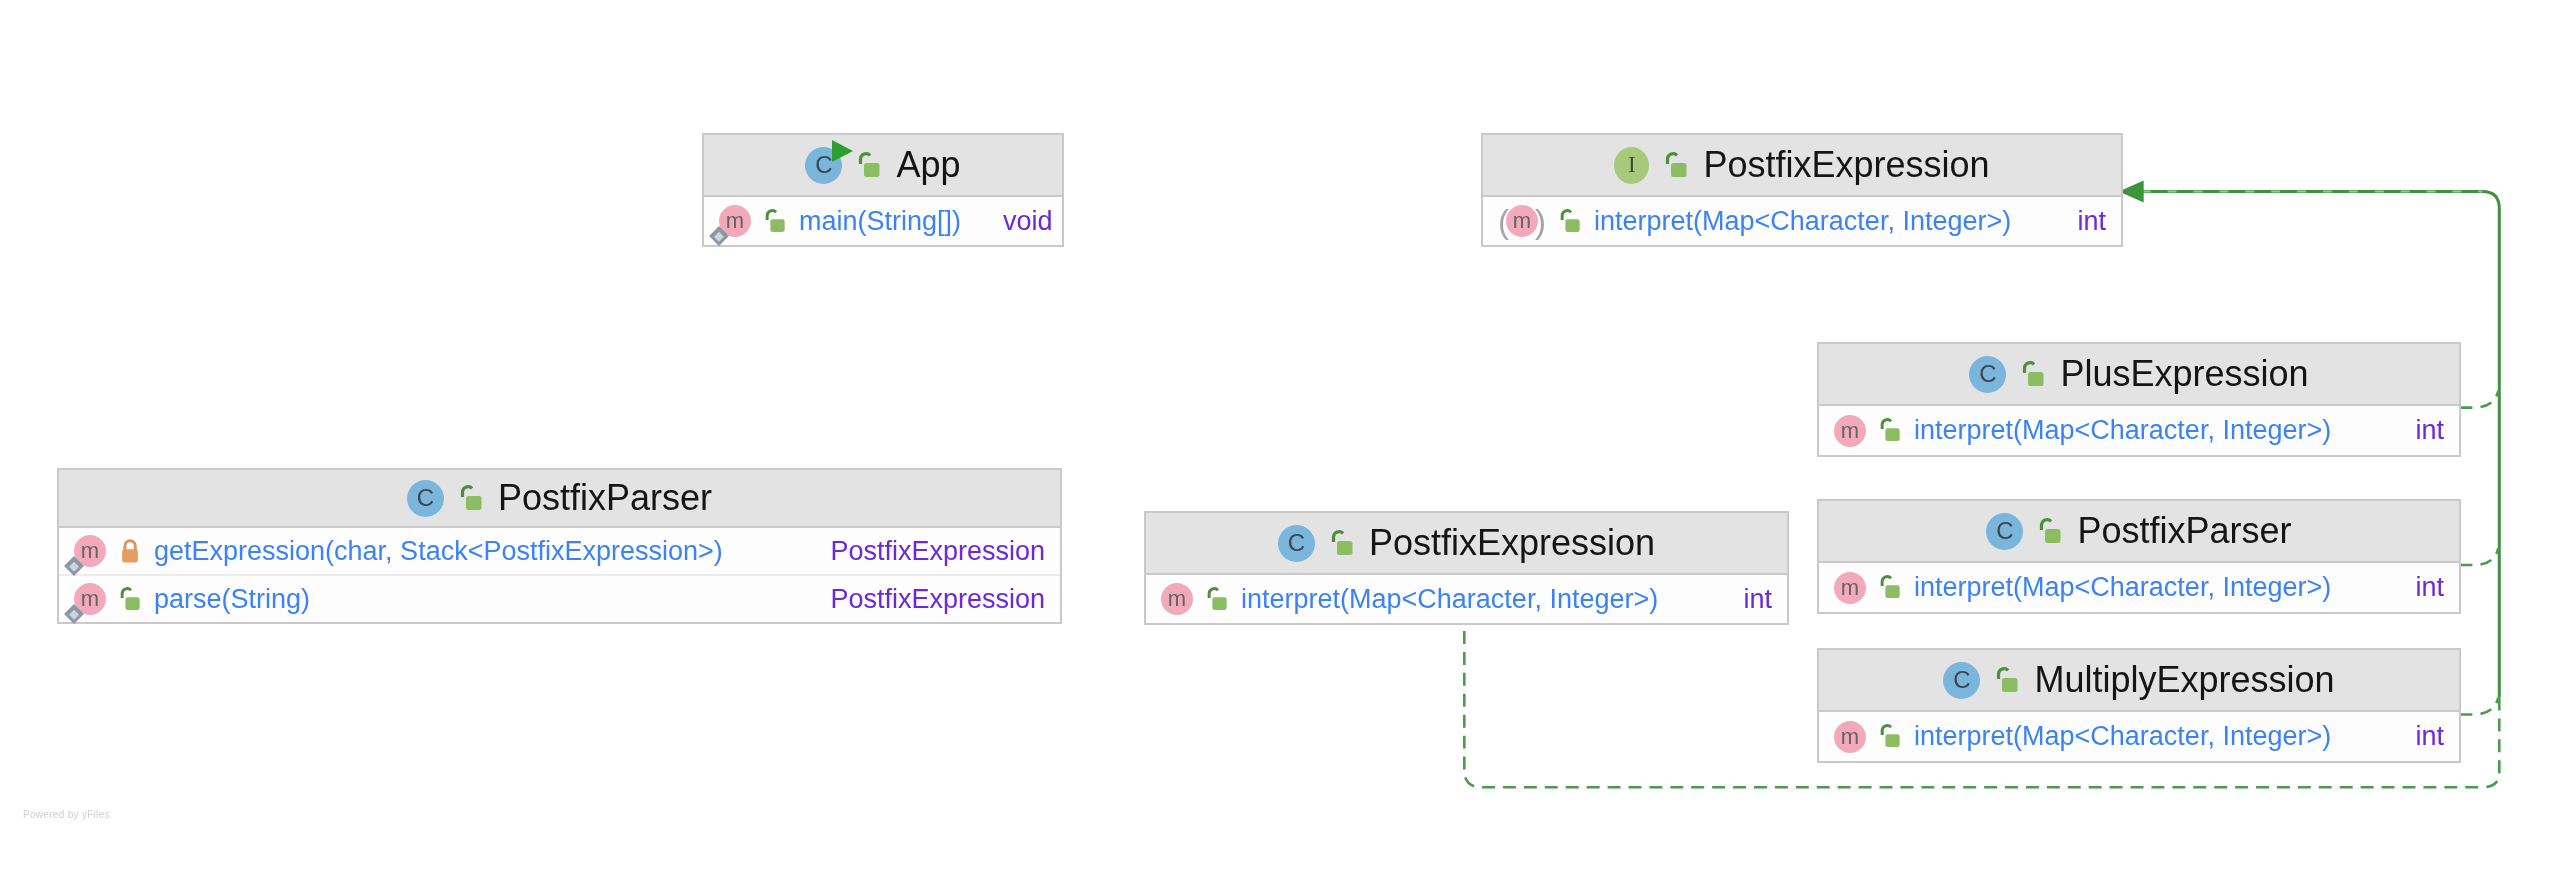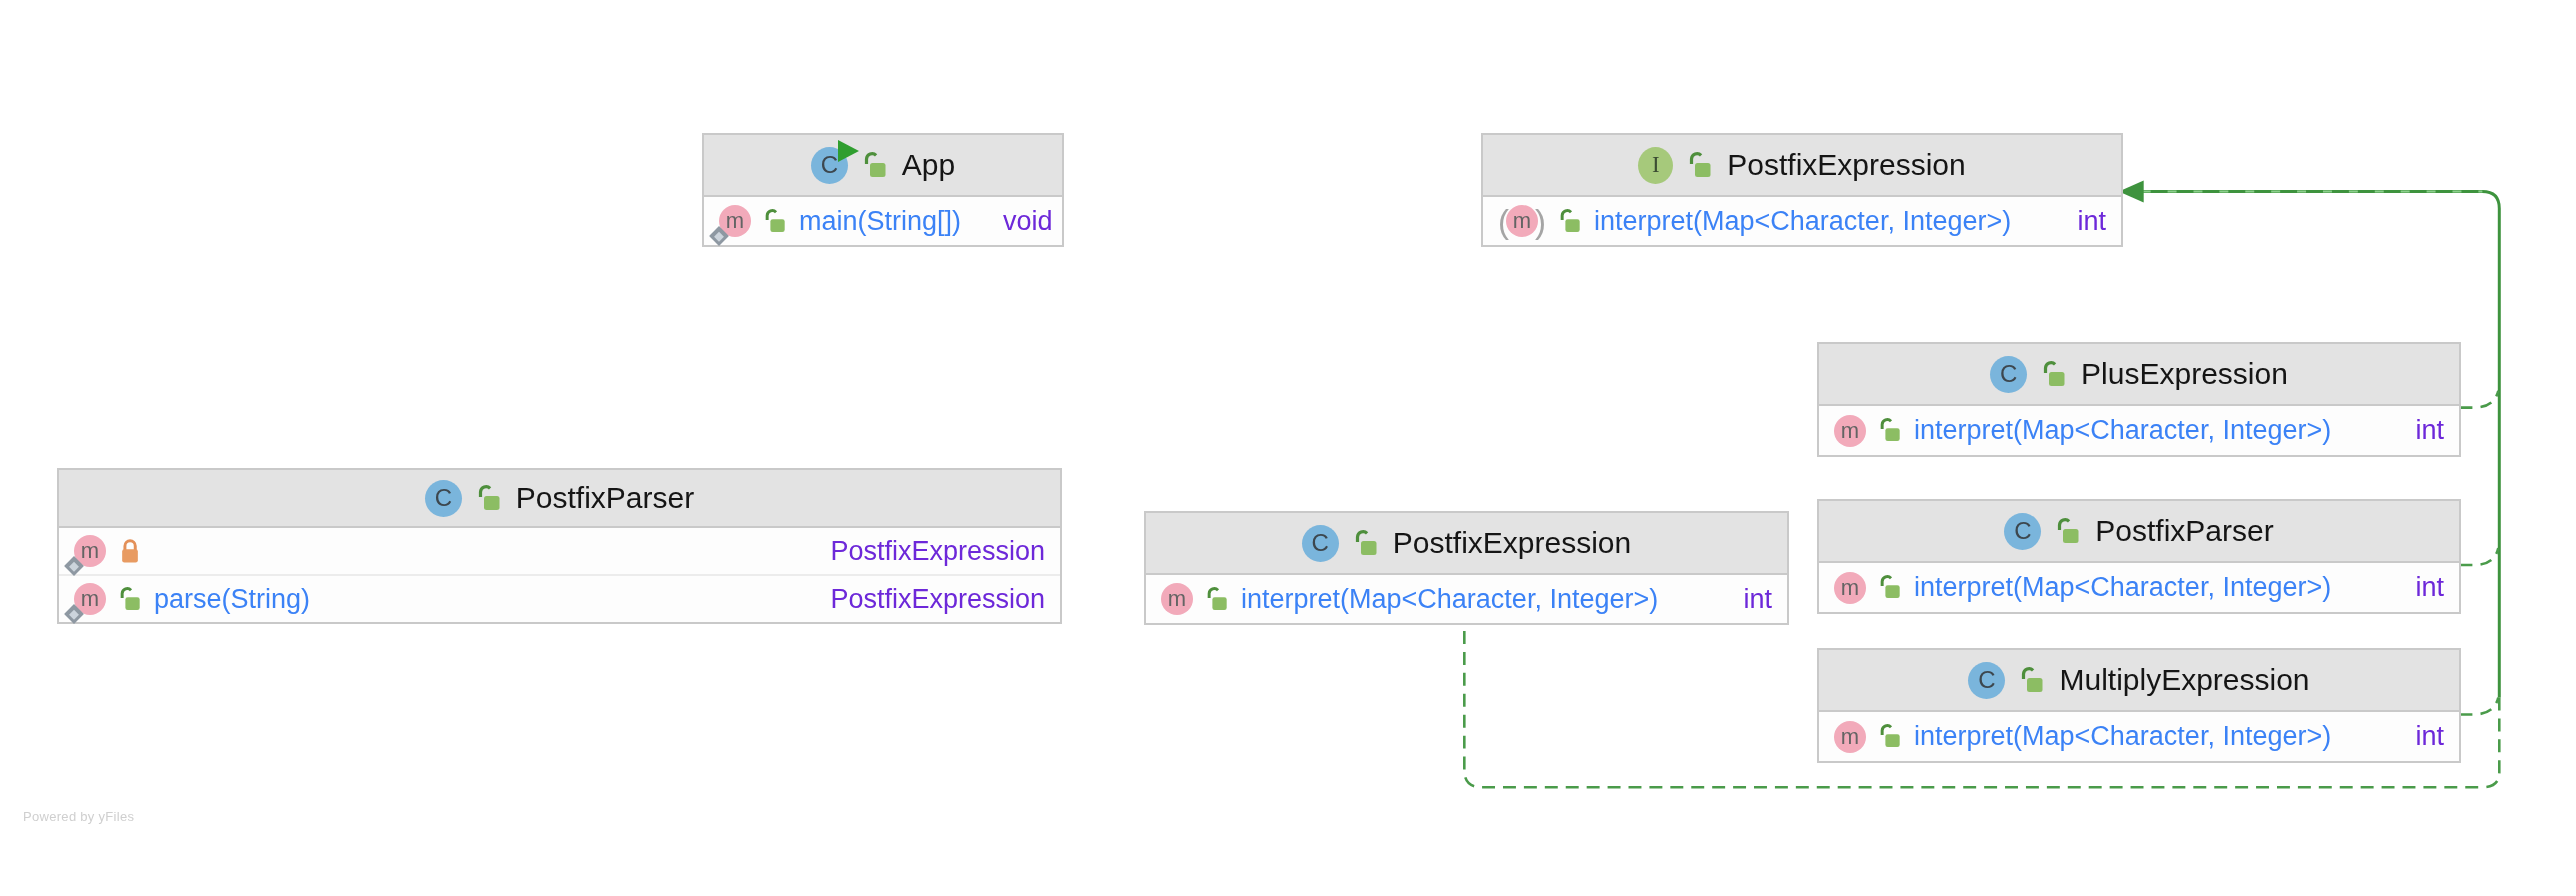--- a/index.html
+++ b/index.html
@@ -12,21 +12,21 @@
   .uml{
     position:absolute;z-index:1;display:flex;flex-direction:column;
     background:#fdfdfd;border:2px solid #c9c9c9;box-sizing:border-box;
   }
   .uml-header{
     background:#e3e3e3;border-bottom:2px solid #c9c9c9;
     display:flex;align-items:center;justify-content:center;gap:14px;
     height:60px;flex:none;
   }
   .uml-header.slim{height:56px;}
-  .uml-title{font-size:30px;color:#151515;white-space:nowrap;}
+  .uml-title{font-size:36px;color:#151515;white-space:nowrap;}
   .uml-row{
     flex:1;display:flex;align-items:center;gap:12px;
     padding:0 15px;white-space:nowrap;background:#fdfdfd;
   }
   .uml-row + .uml-row{border-top:2px solid #ececec;}
   .sig{font-size:27px;color:#3b82f6;}
   .ret{font-size:27px;color:#6d28d9;margin-left:auto;padding-left:30px;}
   
   .mwrap{position:relative;display:inline-flex;align-items:center;flex:none;}
   .badge{
@@ -48,21 +48,21 @@
     background:#8e98a2;transform:rotate(45deg);
   }
   .static-diamond::after{content:"";position:absolute;inset:3.5px;background:#ccd4dc;}
   .paren{font-size:33px;color:#a5a5a5;line-height:1;flex:none;}
   .paren.l{margin-right:-3px;}
   .paren.r{margin-left:-3px;}
   .lock{flex:none;}
   
   .watermark{
     position:absolute;left:23px;top:809px;z-index:1;
-    font-size:13px;color:#cfcfcf;letter-spacing:0.3px;
+    font-size:10px;color:#cfcfcf;letter-spacing:0.3px;
   }
 </style>
 </head>
 <body>
 
 <div class="canvas">
 
   <svg class="edges" width="2576" height="897" viewBox="0 0 2586 900">
 
     <path d="M 2150 192 H 2492 Q 2509 192 2509 209 V 700" fill="none" stroke="#3e933e" stroke-width="3"></path>
@@ -150,20 +150,21 @@
       <span class="mwrap">
         <span class="badge badge-method">
             <span class="bl">m</span>
           </span>
         <span class="static-diamond"></span>
       </span>
       <svg class="lock" width="24" height="27" viewBox="0 0 26 29">
         <path d="M7.5 13 V8.5 a5.6 5.6 0 0 1 11.2 0 V13" fill="none" stroke="#e39059" stroke-width="3.2"></path>
         <rect x="4.5" y="12" width="17" height="14.5" rx="2.5" fill="#e89b62"></rect>
       </svg>
+      <span class="sig">getExpression(char, Stack&lt;PostfixExpression&gt;)</span>
       <span class="ret">PostfixExpression</span>
     </div>
     <div class="uml-row">
       <span class="mwrap">
         <span class="badge badge-method">
             <span class="bl">m</span>
           </span>
         <span class="static-diamond"></span>
       </span>
       <svg class="lock" width="24" height="27" viewBox="0 0 26 29">

